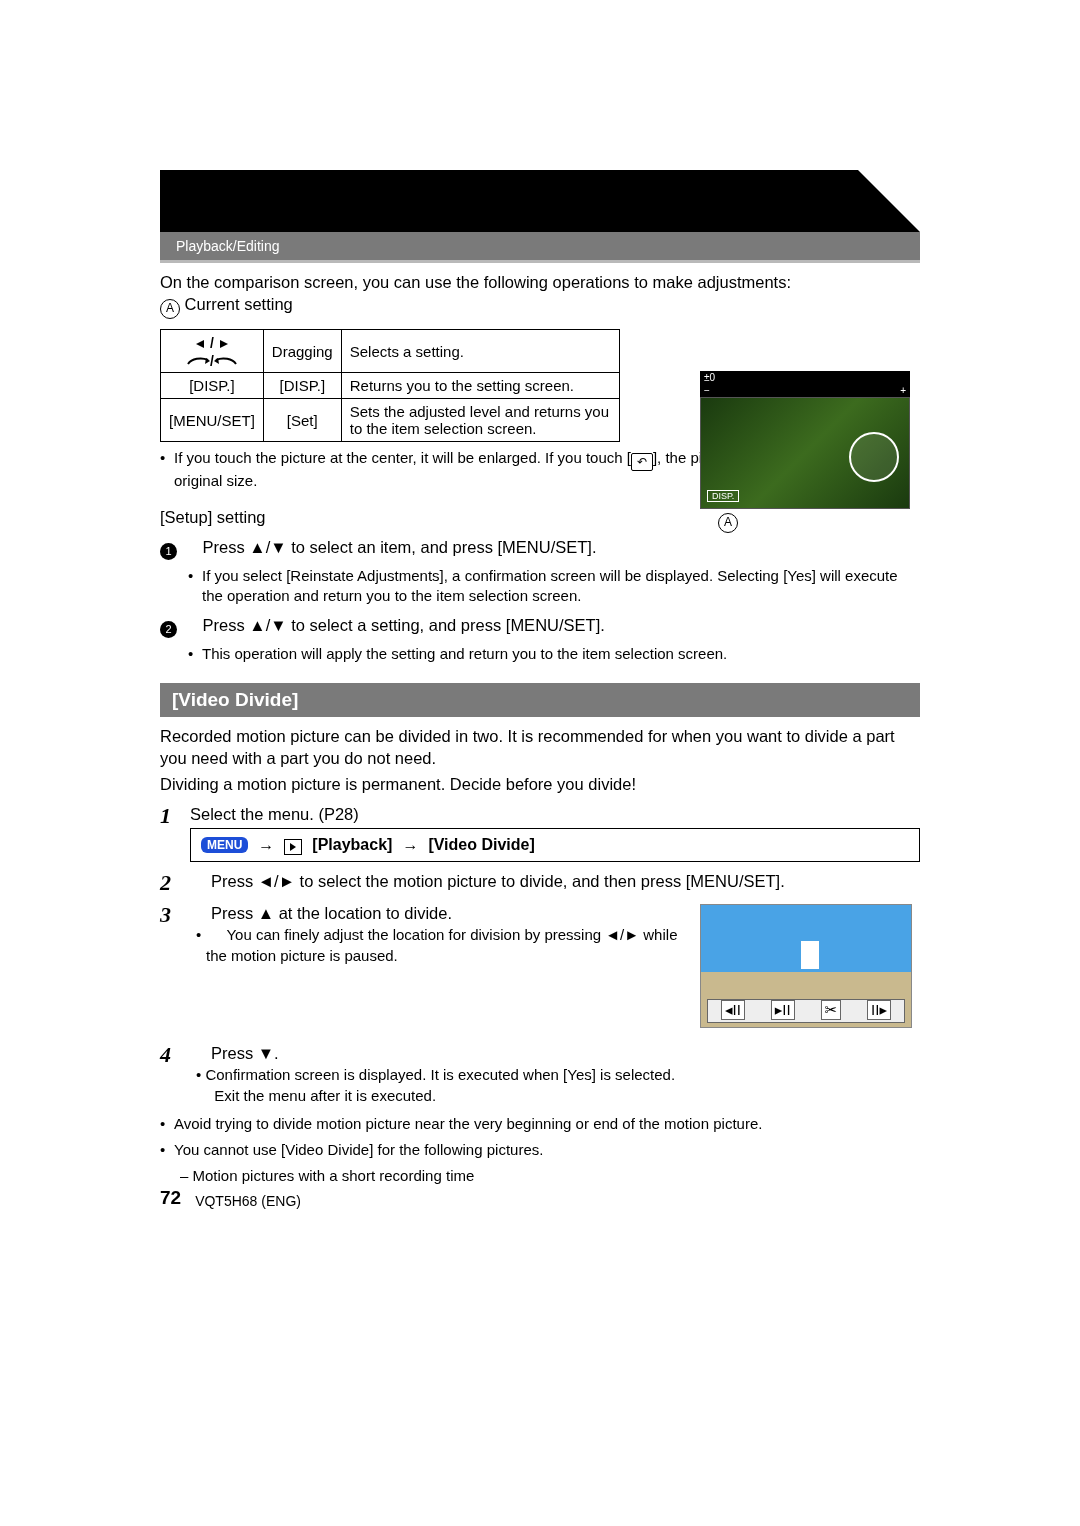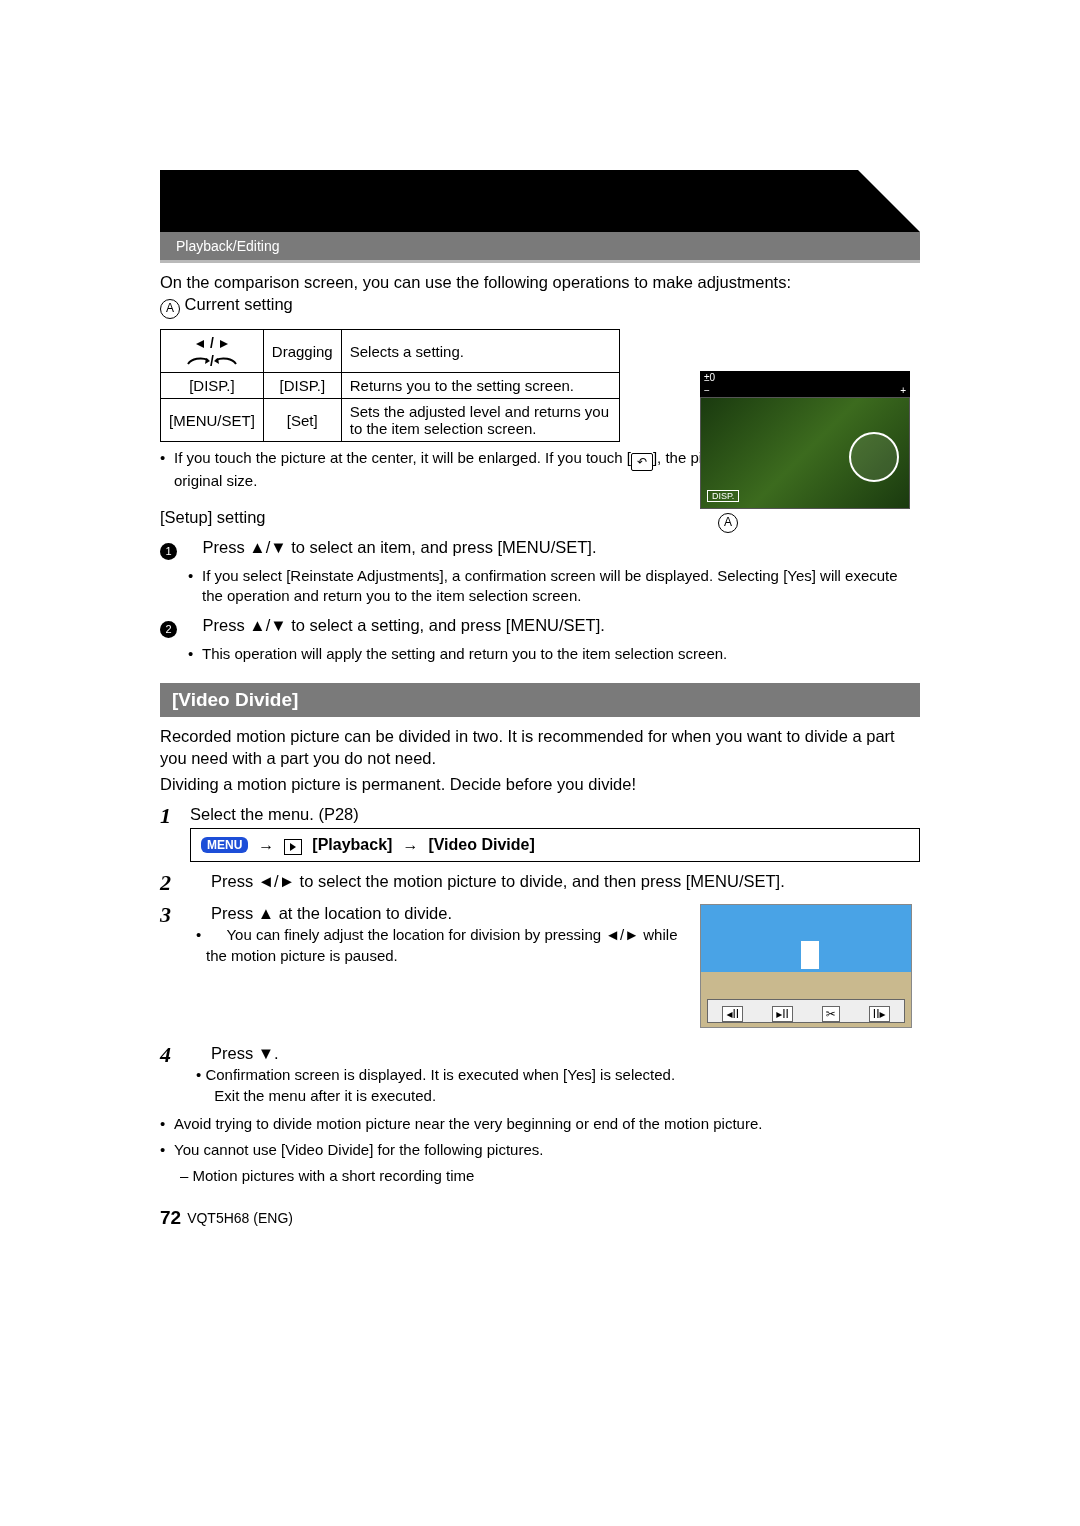--- a/index.html
+++ b/index.html
@@ -155,23 +155,23 @@
     border:1px solid #888;
     position:relative;
   }
   .illus .controls {
     position:absolute;
     bottom:4px; left:6px; right:6px;
     height:22px;
     background:#eee;
     border:1px solid #666;
     display:flex;
-    align-items:flex-end;
+    align-items:flex-start;
     justify-content:space-around;
-    font-size:12px;
+    font-size:15px;
   }
   .illus .controls span { border:1px solid #666; padding:0 3px; background:#fff; }
   .illus .ppl {
     position:absolute;
     left:100px; top:36px;
     width:18px; height:28px;
     background:#fff;
   }
   .comp-illus {
     width:210px;
@@ -209,25 +209,24 @@
     font-size:9px;
     padding:0px 4px;
   }
   .comp-a {
     position:absolute;
     left:18px;
     bottom:-24px;
     font-size:13px;
   }
   .footer {
-    margin-top:20px;
     font-size:14px;
     display:flex;
-    align-items:center;
-    gap:6px;
+    align-items:flex-end;
+    gap:14px;
   }
   .footer .pn { font-size:19px; font-weight:bold; }
   .num-circ {
     display:inline-block;
     width:17px;height:17px;
     background:#000;color:#fff;
     border-radius:50%;
     font-size:11px;
     line-height:17px;
     text-align:center;

